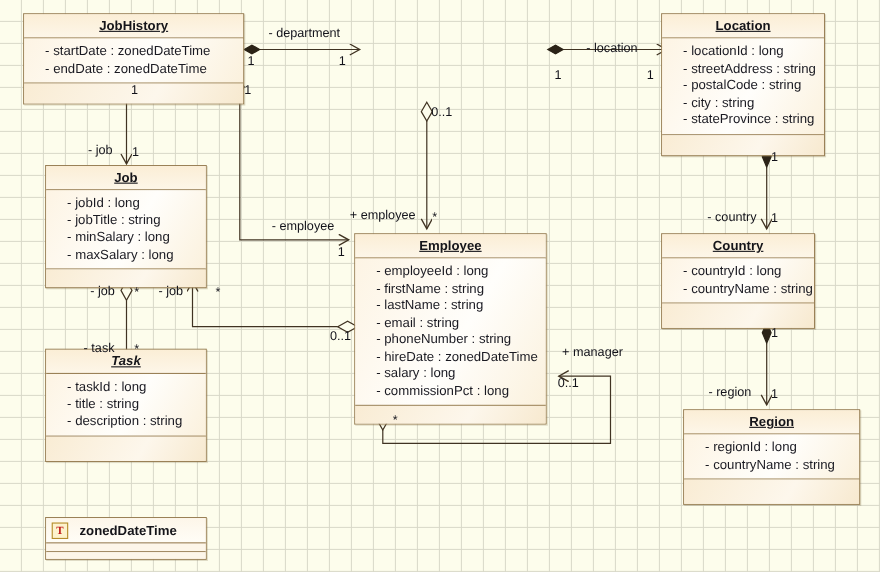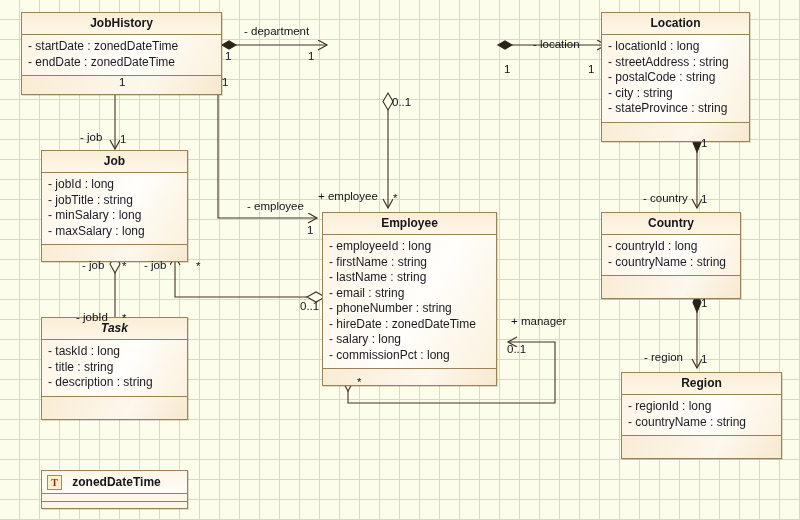--- a/index.html
+++ b/index.html
@@ -40,34 +40,36 @@
   }
   .uml-class .cname {
     text-align: center;
     font-weight: bold;
     font-size: 12px;
     color: #15151a;
     padding: 4px 4px 4px 4px;
     border-bottom: 1px solid #9a8157;
     line-height: 13px;
     background: linear-gradient(180deg, #fbeed6 0%, #fdf6e8 100%);
+    text-decoration: underline;
   }
   .uml-class .cname.abstract {
     font-style: italic;
   }
   .uml-class .attrs {
     padding: 4px 6px 5px 6px;
     border-bottom: 1px solid #9a8157;
     background: linear-gradient(120deg, #fdf4e4 0%, #fffefb 55%, #fbf1dd 100%);
   }
   .uml-class .attrs .attr {
     font-size: 12px;
     line-height: 15.5px;
     color: #1a1a22;
     white-space: nowrap;
+    margin-left: 13px;
   }
   .uml-class .ops {
     height: 18px;
     background: linear-gradient(120deg, #f9ecd4 0%, #fdf7ec 60%, #f7e9cf 100%);
   }
 
   
   .uml-datatype {
     position: absolute;
     box-sizing: border-box;
@@ -259,21 +261,21 @@
   </div>
 
   <div class="edge-label" style="left:244px; top:25px;">- department</div>
   <div class="edge-label" style="left:533px; top:38px;">- location</div>
   <div class="edge-label" style="left:80px; top:131px;">- job</div>
   <div class="edge-label" style="left:247px; top:200px;">- employee</div>
   <div class="edge-label" style="left:318px; top:190px;">+ employee</div>
   <div class="edge-label" style="left:643px; top:192px;">- country</div>
   <div class="edge-label" style="left:644px; top:351px;">- region</div>
   <div class="edge-label" style="left:82px; top:259px;">- job</div>
-  <div class="edge-label" style="left:76px; top:311px;">- jobId</div>
+  <div class="edge-label" style="left:76px; top:311px;">- task</div>
   <div class="edge-label" style="left:144px; top:259px;">- job</div>
   <div class="edge-label" style="left:511px; top:315px;">+ manager</div>
 
   <div class="mult-label" style="left:225px; top:50px;">1</div>
   <div class="mult-label" style="left:308px; top:50px;">1</div>
 
   <div class="mult-label" style="left:504px; top:63px;">1</div>
   <div class="mult-label" style="left:588px; top:63px;">1</div>
 
   <div class="mult-label" style="left:119px; top:76px;">1</div>

